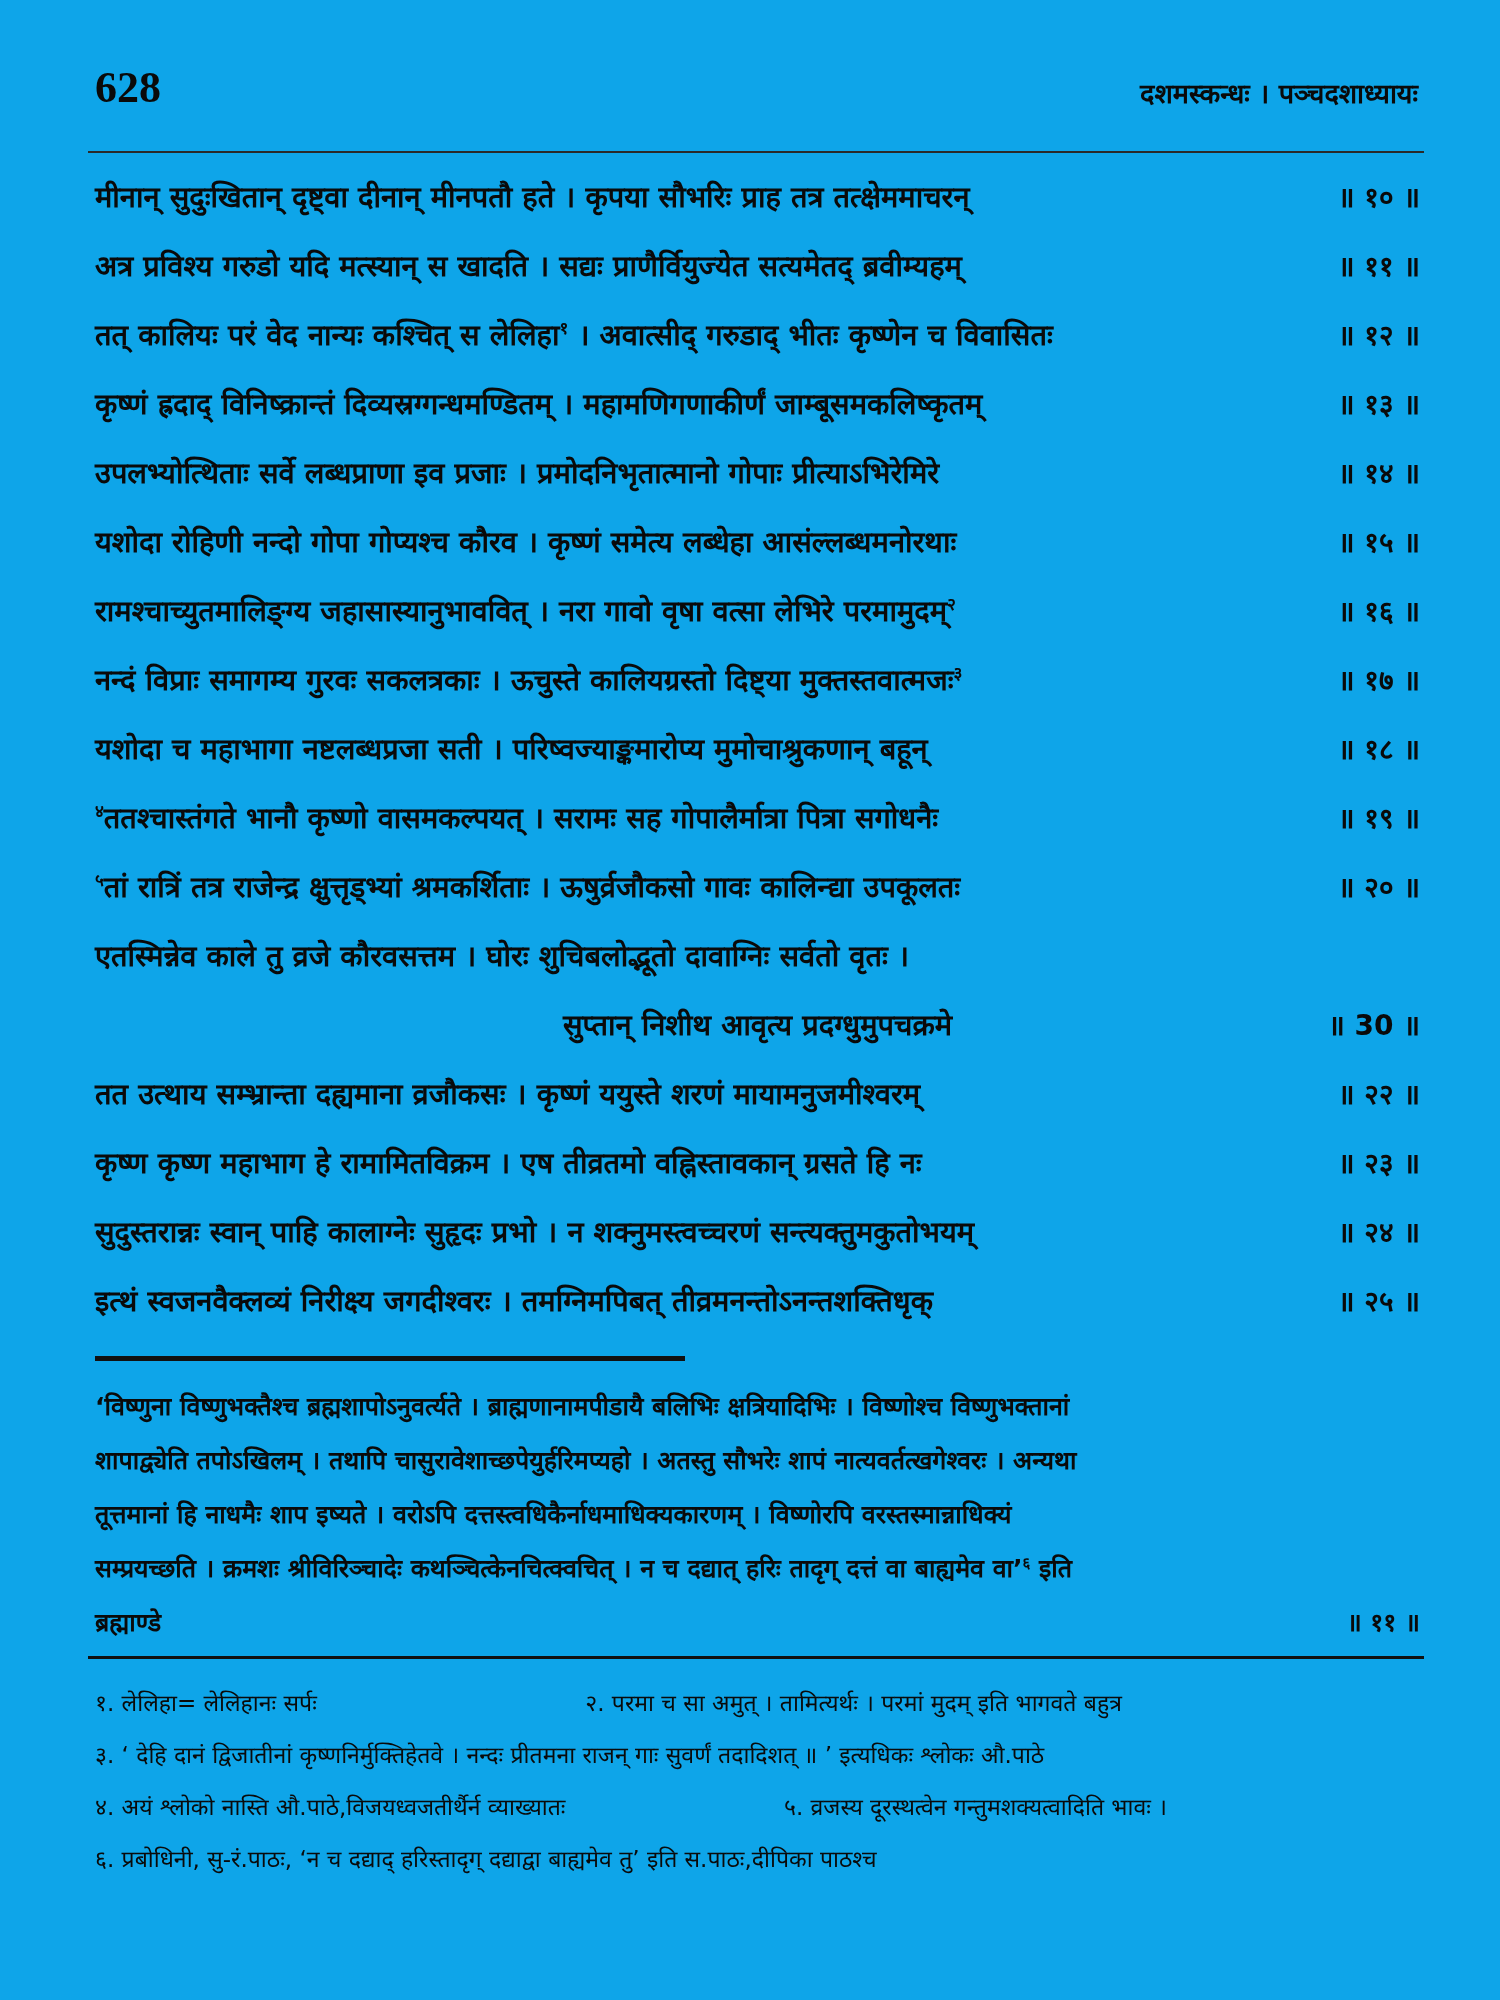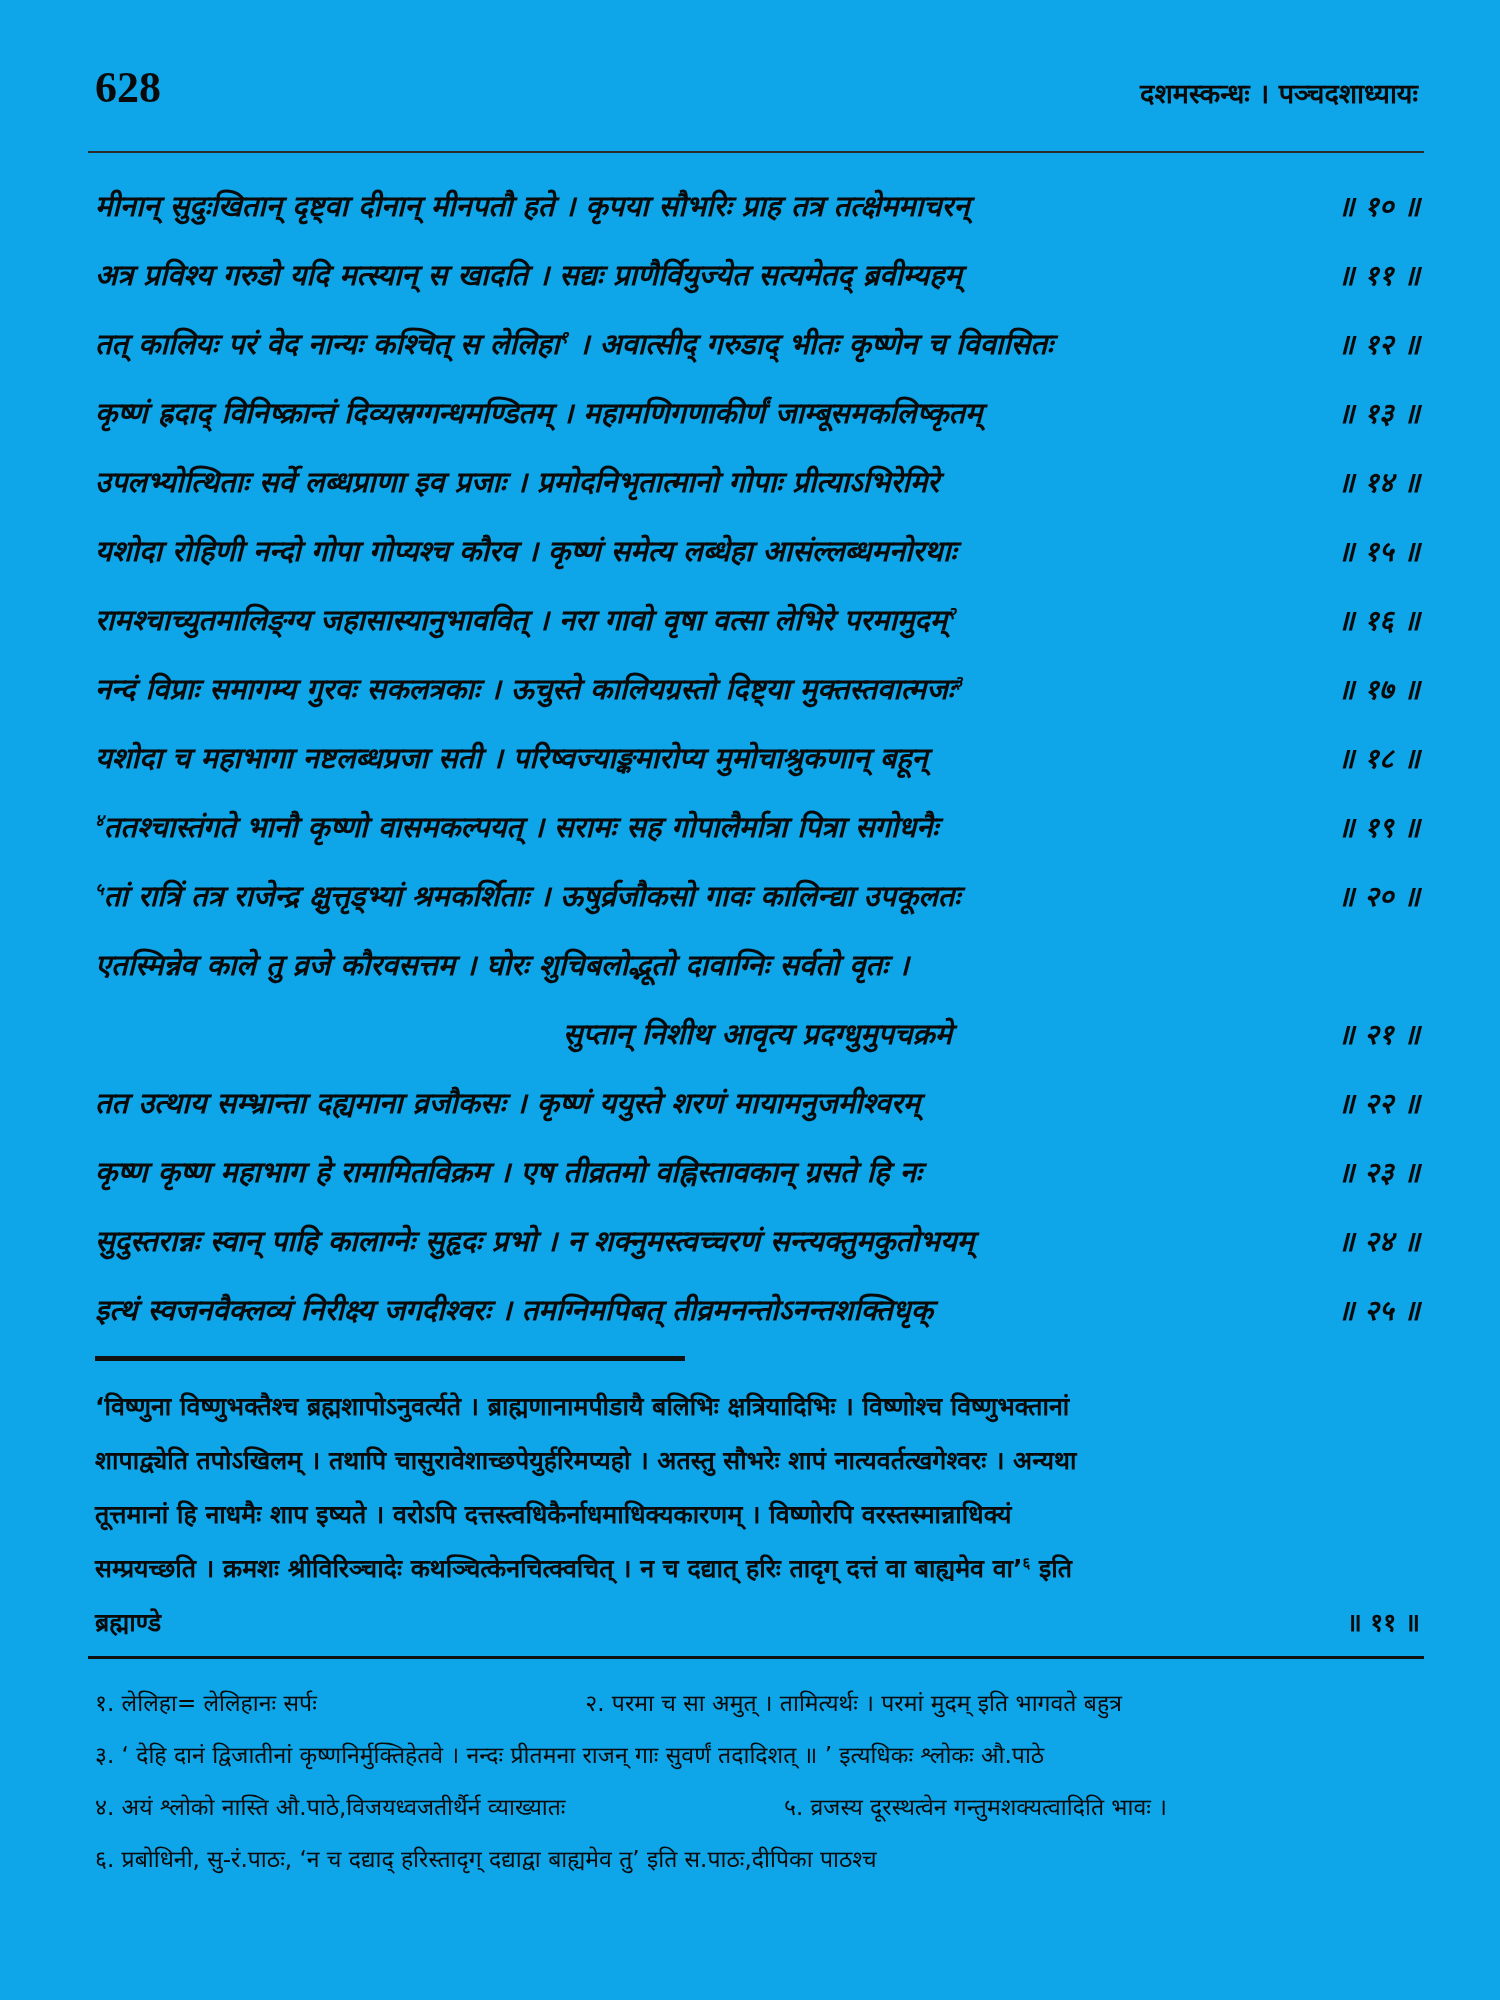--- a/index.html
+++ b/index.html
@@ -11,21 +11,21 @@
     position:relative;
     overflow:hidden;
   }
   .page{position:absolute;inset:0;background:#0ea5e9;}
   
   .header{position:absolute;left:95px;right:82px;top:66px;display:flex;justify-content:space-between;align-items:flex-end;}
   .page-num{font-family:"Liberation Serif",serif;font-weight:bold;font-size:44px;line-height:1;}
   .header-title{font-weight:bold;font-size:27px;line-height:1.2;}
   .header-rule{position:absolute;left:88px;right:76px;top:151px;border-top:2px solid #2a2a2a;}
   
-  .verses{position:absolute;left:95px;right:80px;top:170px;font-style:italic;}
+  .verses{position:absolute;left:95px;right:80px;top:161px;}
   .vline{display:flex;justify-content:space-between;align-items:center;height:69px;font-weight:bold;font-size:29px;}
   .vtext{white-space:nowrap;}
   .vsup{font-size:17px;font-weight:bold;vertical-align:super;line-height:0;}
   .vnum{white-space:nowrap;font-size:28px;font-weight:bold;flex-shrink:0;}
   .vline.centered{position:relative;justify-content:center;}
   .vline.centered .vnum{position:absolute;right:0;}
   
   .comm-divider{position:absolute;left:95px;top:1356px;width:590px;height:5px;background:#111;}
   .commentary{position:absolute;left:95px;right:80px;top:1378px;}
   .cline{height:54px;display:flex;align-items:center;font-weight:bold;font-size:25px;white-space:nowrap;}
@@ -94,21 +94,21 @@
     <div class="vline">
         <span class="vtext"><sup class="vsup">५</sup><span>तां रात्रिं तत्र राजेन्द्र क्षुत्तृड्भ्यां श्रमकर्शिताः । ऊषुर्व्रजौकसो गावः कालिन्द्या उपकूलतः</span><sup class="vsup"></sup><span></span></span>
         <span class="vnum">॥ २० ॥</span>
       </div>
     <div class="vline">
         <span class="vtext"><sup class="vsup"></sup><span>एतस्मिन्नेव काले तु व्रजे कौरवसत्तम । घोरः शुचिबलोद्भूतो दावाग्निः सर्वतो वृतः ।</span><sup class="vsup"></sup><span></span></span>
         <span class="vnum"></span>
       </div>
     <div class="vline centered">
         <span class="vtext"><sup class="vsup"></sup><span>सुप्तान् निशीथ आवृत्य प्रदग्धुमुपचक्रमे</span><sup class="vsup"></sup><span></span></span>
-        <span class="vnum">॥ २१ ॥</span>
+        <span class="vnum">॥ 30 ॥</span>
       </div>
     <div class="vline">
         <span class="vtext"><sup class="vsup"></sup><span>तत उत्थाय सम्भ्रान्ता दह्यमाना व्रजौकसः । कृष्णं ययुस्ते शरणं मायामनुजमीश्वरम्</span><sup class="vsup"></sup><span></span></span>
         <span class="vnum">॥ २२ ॥</span>
       </div>
     <div class="vline">
         <span class="vtext"><sup class="vsup"></sup><span>कृष्ण कृष्ण महाभाग हे रामामितविक्रम । एष तीव्रतमो वह्निस्तावकान् ग्रसते हि नः</span><sup class="vsup"></sup><span></span></span>
         <span class="vnum">॥ २३ ॥</span>
       </div>
     <div class="vline">

